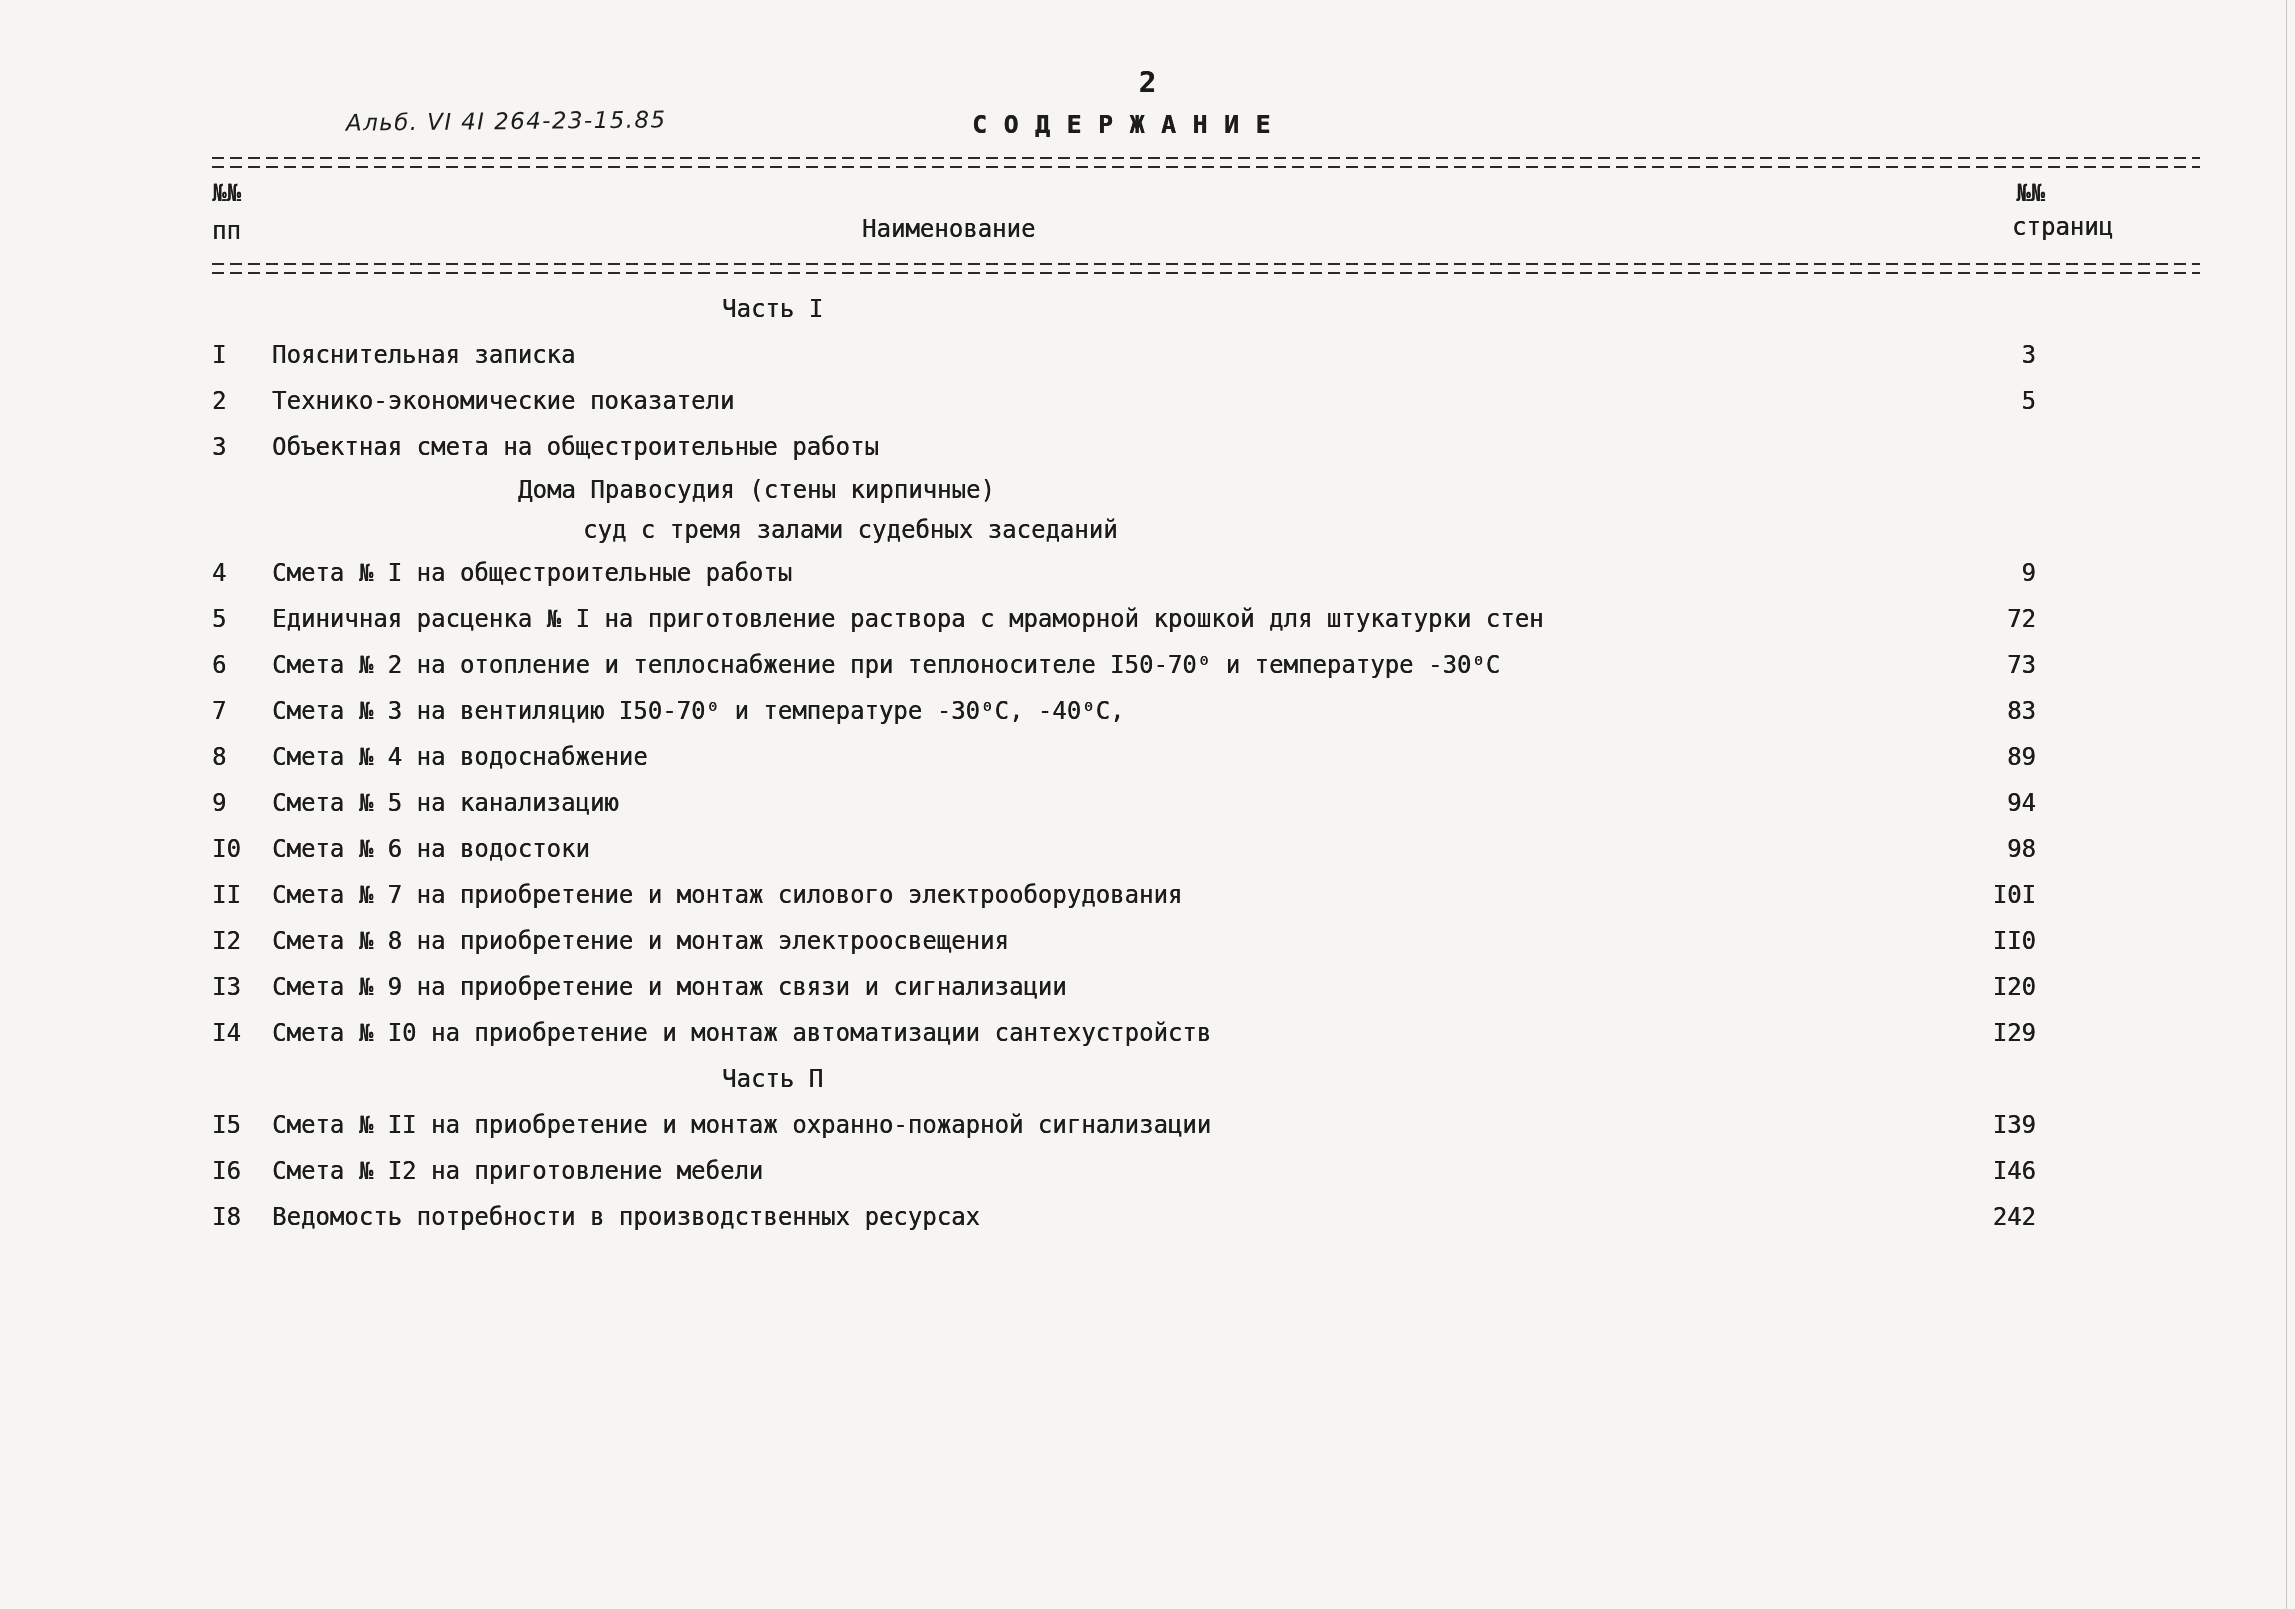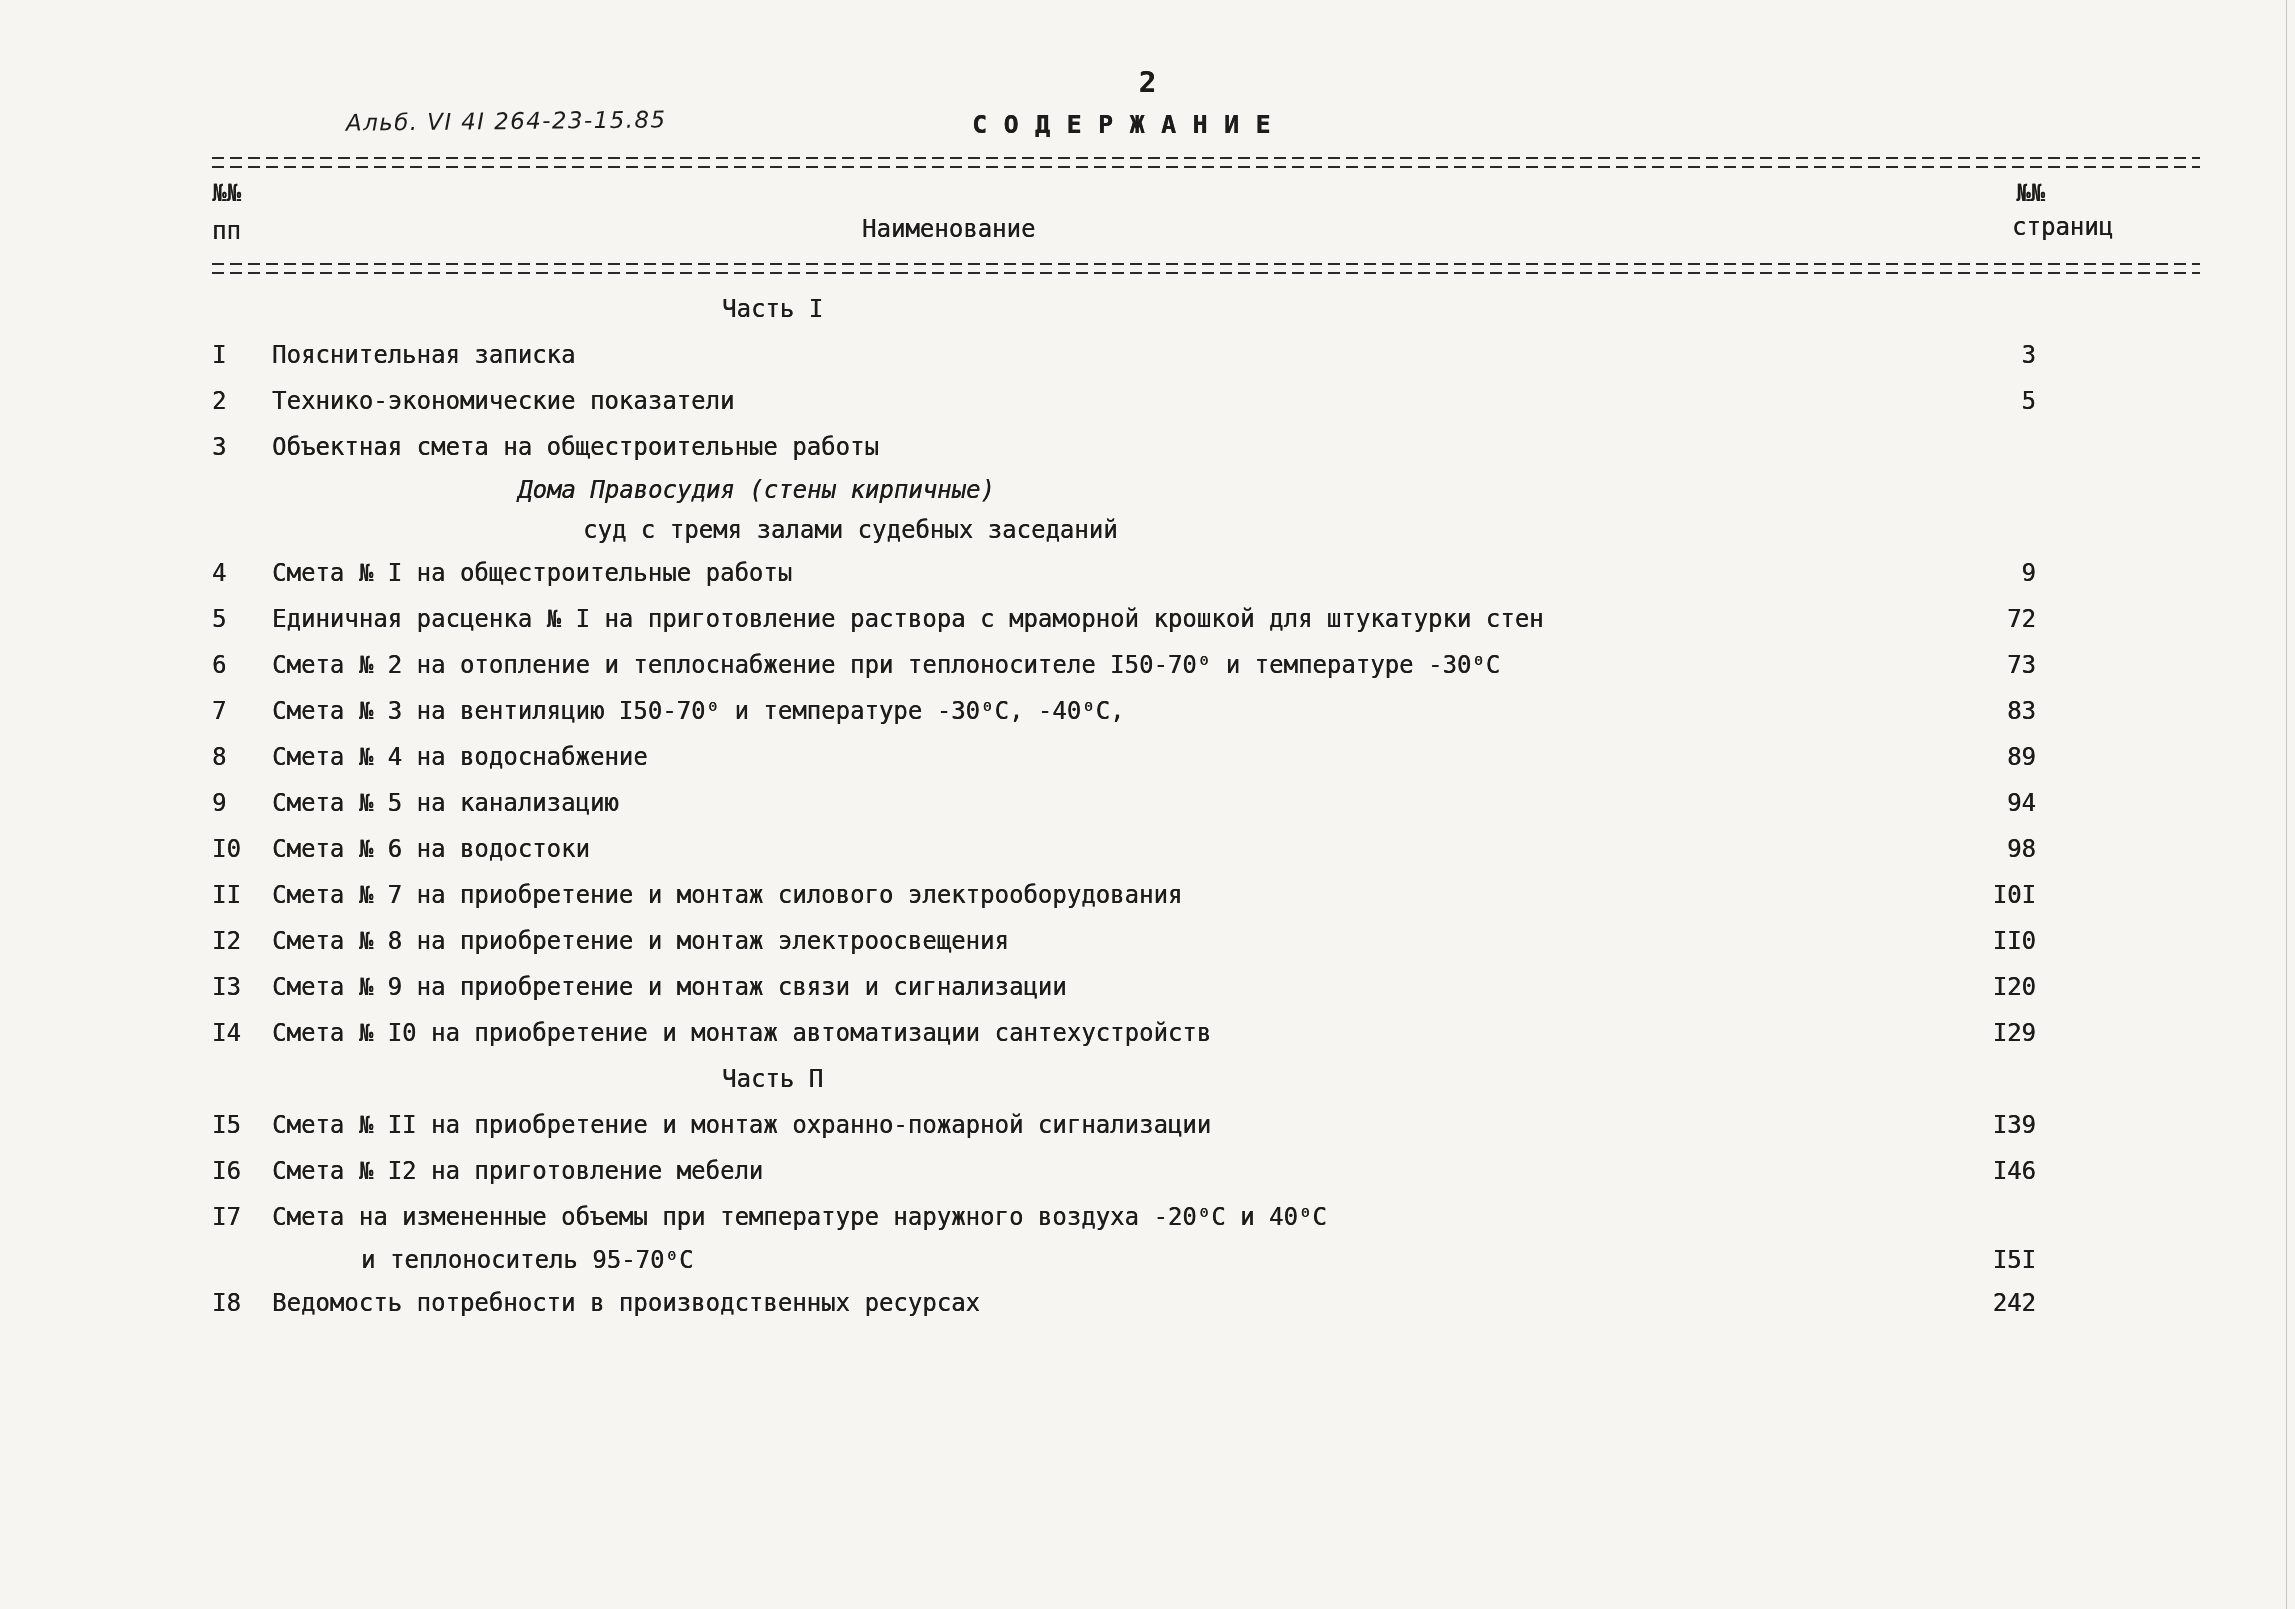--- a/index.html
+++ b/index.html
@@ -155,21 +155,21 @@
         <div class="col-num">2</div>
         <div class="col-name">
           <div class="name-line">Технико-экономические показатели</div>
         </div>
         <div class="col-page">5</div>
       </div>
       <div class="toc-row">
         <div class="col-num">3</div>
         <div class="col-name">
           <div class="name-line">Объектная смета на общестроительные работы</div>
-          <div class="name-line cont" style="margin-left: 246px; font-style: italic;">Дома Правосудия (стены кирпичные)</div>
+          <div class="name-line cont" style="margin-left: 246px;">Дома Правосудия (стены кирпичные)</div>
           <div class="name-line cont" style="margin-left: 311px;">суд с тремя залами судебных заседаний</div>
         </div>
         <div class="col-page"></div>
       </div>
       <div class="toc-row">
         <div class="col-num">4</div>
         <div class="col-name">
           <div class="name-line">Смета № I на общестроительные работы</div>
         </div>
         <div class="col-page">9</div>
@@ -251,28 +251,20 @@
           <div class="name-line">Смета № II на приобретение и монтаж охранно-пожарной сигнализации</div>
         </div>
         <div class="col-page">I39</div>
       </div>
       <div class="toc-row">
         <div class="col-num">I6</div>
         <div class="col-name">
           <div class="name-line">Смета № I2 на приготовление мебели</div>
         </div>
         <div class="col-page">I46</div>
-      </div>
-      <div class="toc-row">
-        <div class="col-num">I7</div>
-        <div class="col-name">
-          <div class="name-line">Смета на измененные объемы при температуре наружного воздуха -20⁰С и 40⁰С</div>
-          <div class="name-line cont" style="margin-left: 89px;">и теплоноситель 95-70⁰С</div>
-        </div>
-        <div class="col-page bottom">I5I</div>
       </div>
       <div class="toc-row">
         <div class="col-num">I8</div>
         <div class="col-name">
           <div class="name-line">Ведомость потребности в производственных ресурсах</div>
         </div>
         <div class="col-page">242</div>
       </div>
     </div>
 

